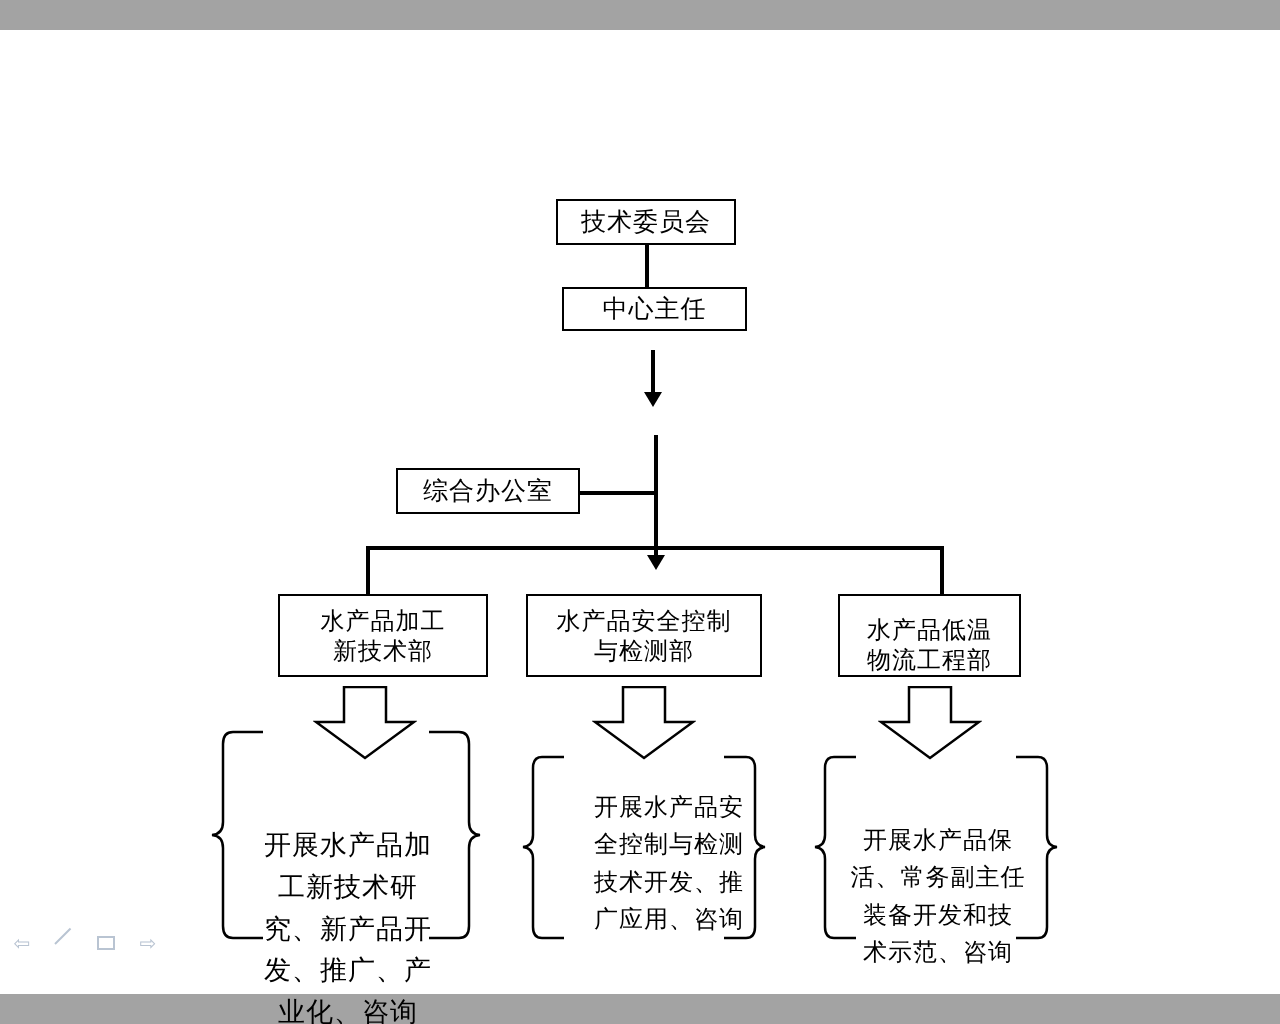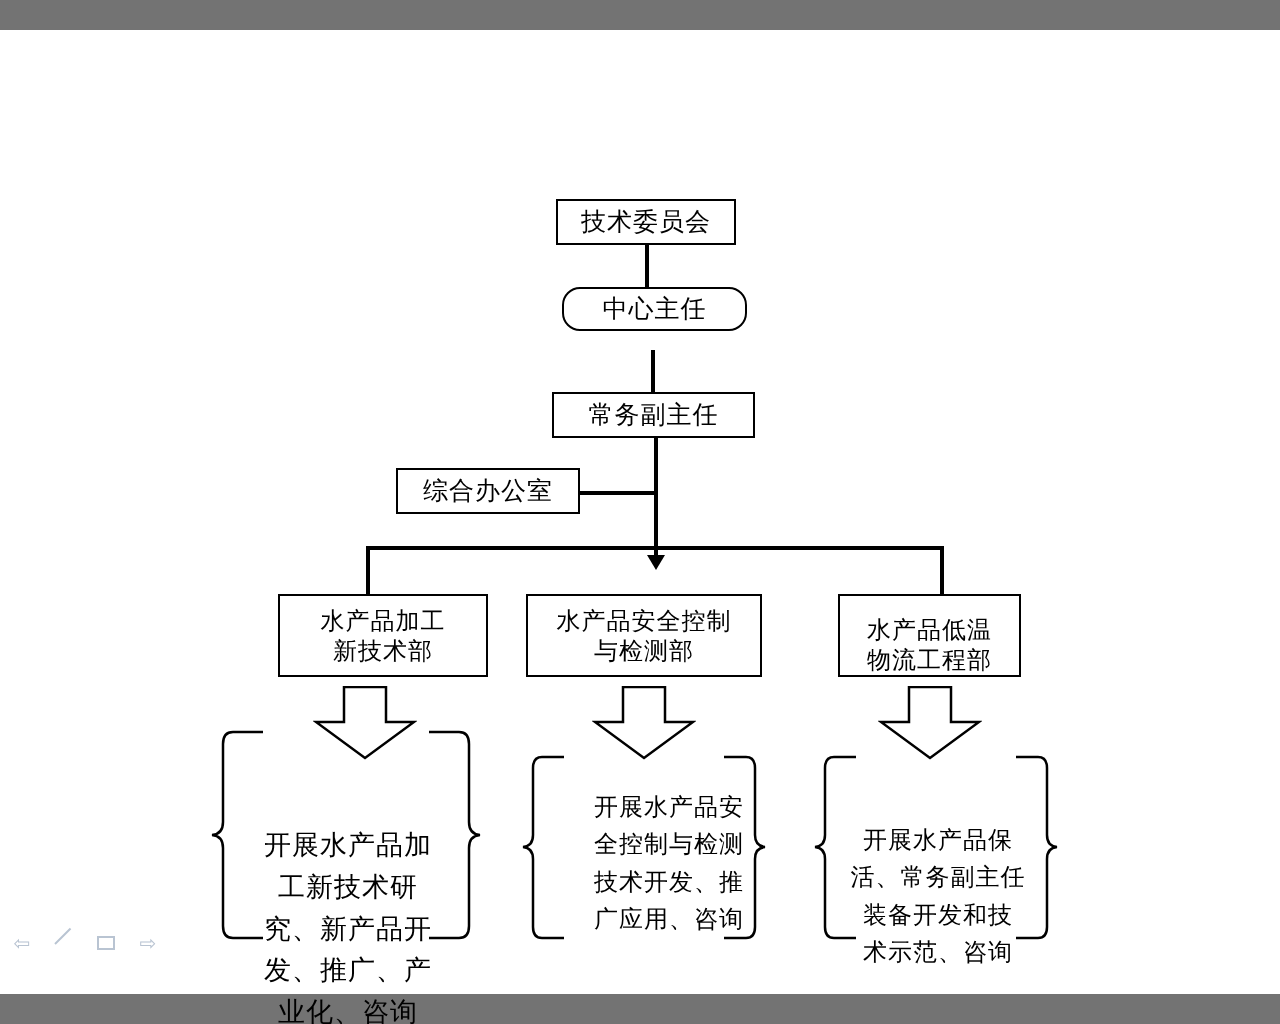--- a/index.html
+++ b/index.html
@@ -10,21 +10,21 @@
   body {
     width: 1280px;
     height: 1024px;
     overflow: hidden;
     font-family: "Liberation Serif", serif;
   }
   #stage {
     position: relative;
     width: 1280px;
     height: 1024px;
-    background: #737373;
+    background: #a3a3a3;
   }
   
   #slide {
     position: absolute;
     left: 0;
     top: 30px;
     width: 1280px;
     height: 964px;
     background: #ffffff;
   }
@@ -138,27 +138,24 @@
     <div class="hline" style="left:366px; top:516px; width:578px;"></div>
 
     <div class="vline" style="left:366px; top:516px; height:48px;"></div>
 
     <div class="vline" style="left:940px; top:516px; height:48px;"></div>
 
     <div class="box" style="left:556px; top:169px; width:180px; height:46px; font-size:25px;">
       <span>技术委员会</span>
     </div>
 
-    <div class="box" style="left:562px; top:257px; width:185px; height:44px; font-size:25px;border-radius:18px;">
+    <div class="box" style="left:562px; top:257px; width:185px; height:44px; font-size:25px;">
       <span>中心主任</span>
     </div>
 
-    <div class="box" style="left:552px; top:362px; width:203px; height:46px; font-size:25px;">
-      <span>常务副主任</span>
-    </div>
 
     <div class="box" style="left:396px; top:438px; width:184px; height:46px; font-size:25px;">
       <span>综合办公室</span>
     </div>
 
     <div class="box" style="left:278px; top:564px; width:210px; height:83px; font-size:24px; white-space:pre-line;">
       <span>水产品加工
 新技术部</span>
     </div>
 

